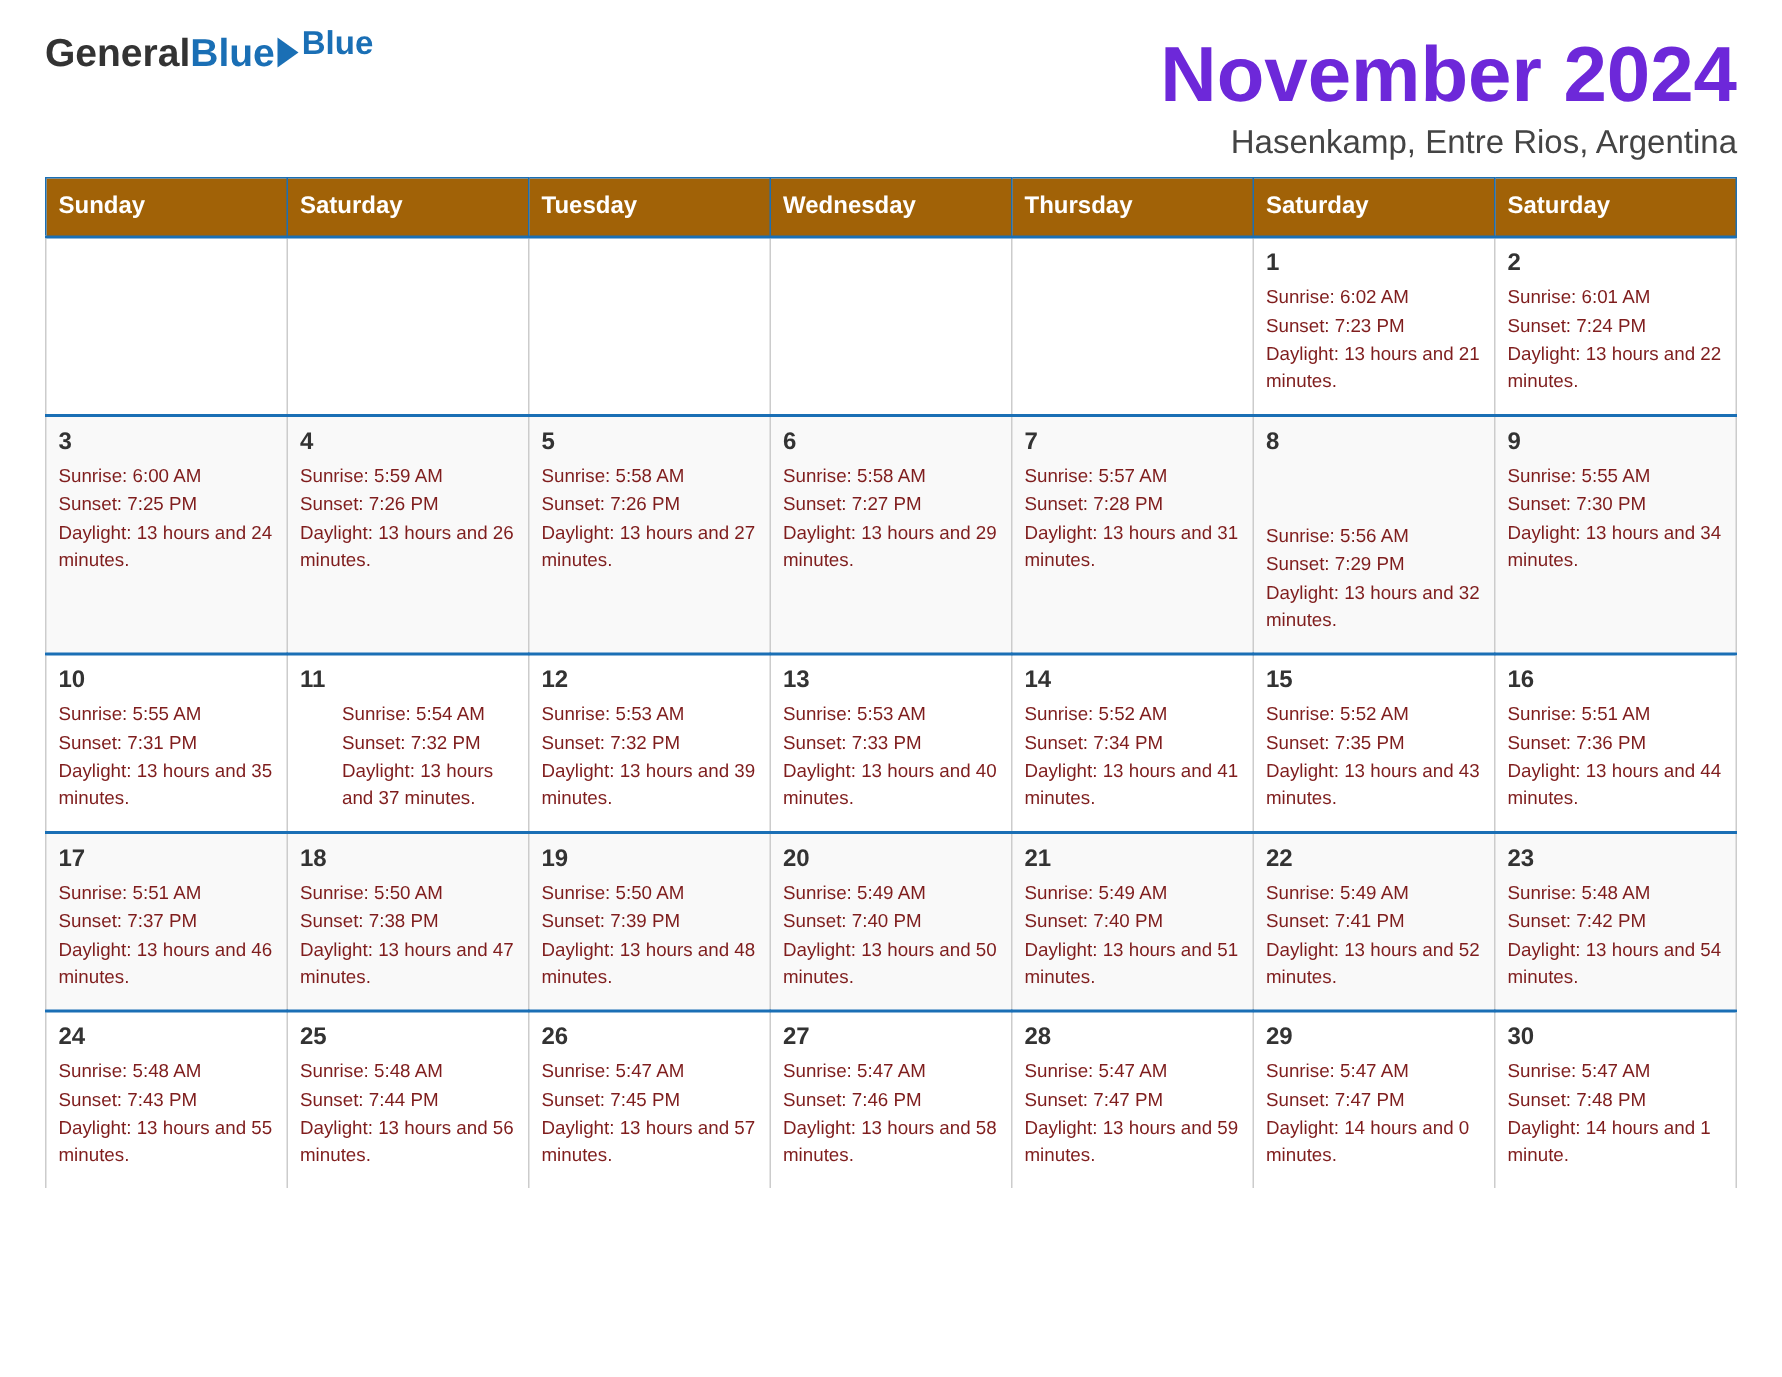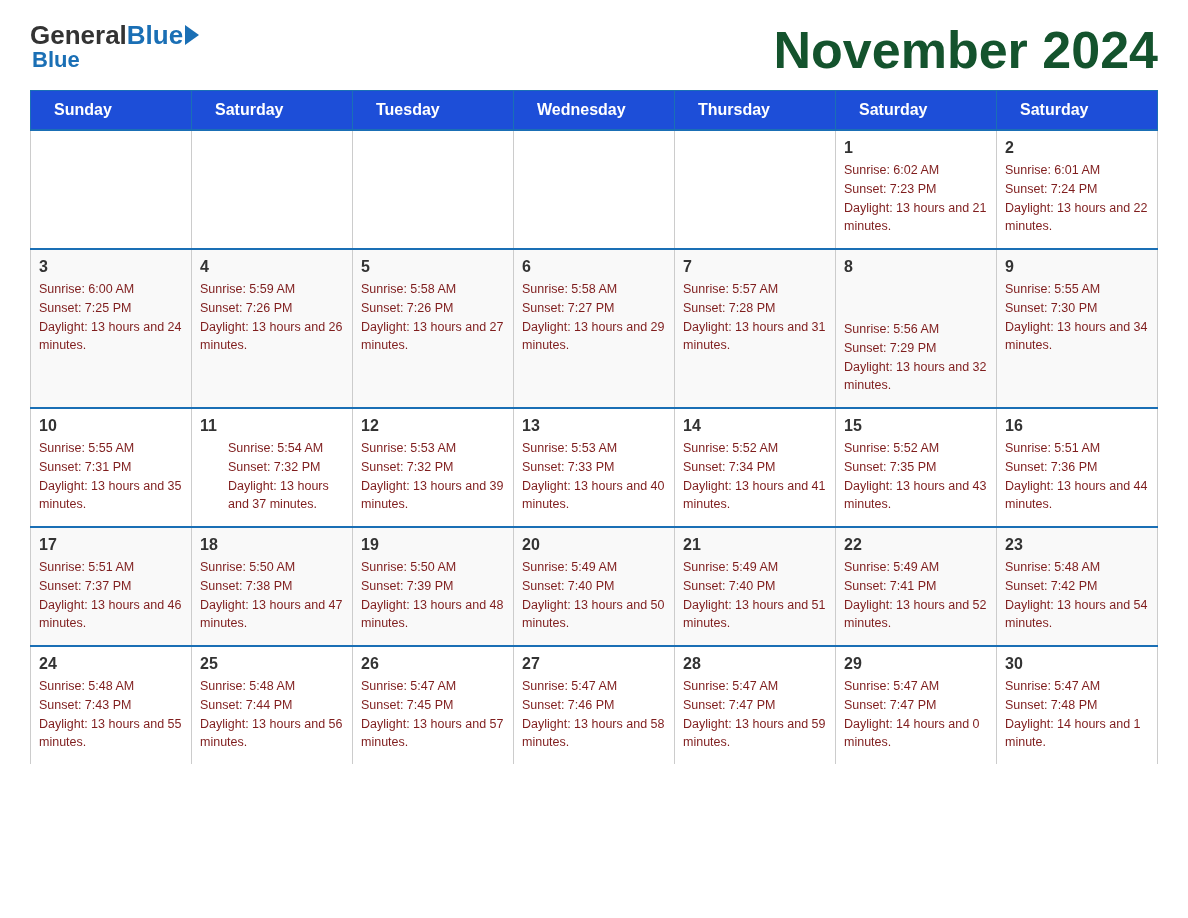--- a/index.html
+++ b/index.html
@@ -11,21 +11,21 @@
       padding: 20px 30px;
     }
     .header {
       display: flex;
       justify-content: space-between;
       align-items: flex-start;
       margin-bottom: 10px;
     }
     .logo {
       display: flex;
-      flex-direction: column;
+      flex-direction: row;
       align-items: flex-start;
     }
     .logo-text {
       display: flex;
       align-items: center;
       font-size: 26px;
       font-weight: bold;
       color: #333;
     }
     .logo-blue {
@@ -46,38 +46,38 @@
       font-weight: bold;
       margin-top: -4px;
       margin-left: 2px;
     }
     .title-section {
       text-align: right;
     }
     .month-title {
       font-size: 52px;
       font-weight: bold;
-      color: #14532d;
+      color: #6d28d9;
     }
     .location {
       font-size: 22px;
       color: #444;
       margin-top: 2px;
     }
     table {
       width: 100%;
       border-collapse: collapse;
       margin-top: 10px;
     }
     thead tr th {
-      background-color: #1d4ed8;
+      background-color: #a16207;
       color: #fff;
       font-size: 16px;
       font-weight: bold;
-      padding: 10px 23px;
+      padding: 10px 8px;
       text-align: left;
       border: 1px solid #1a6fb5;
     }
     tbody tr {
       border-top: 2px solid #1a6fb5;
     }
     tbody td {
       vertical-align: top;
       padding: 8px 8px 12px 8px;
       font-size: 13px;
@@ -113,20 +113,21 @@
   <div class="logo">
     <div class="logo-text">
       <span>General</span>
       <span class="logo-blue">Blue</span>
       <div class="logo-arrow"></div>
     </div>
     <div class="logo-subtitle">Blue</div>
   </div>
   <div class="title-section">
     <div class="month-title">November 2024</div>
+    <div class="location">Hasenkamp, Entre Rios, Argentina</div>
   </div>
 </div>
 
 <table>
   <thead>
     <tr>
     <th>Sunday</th>
         <th>Saturday</th>
         <th>Tuesday</th>
         <th>Wednesday</th>

